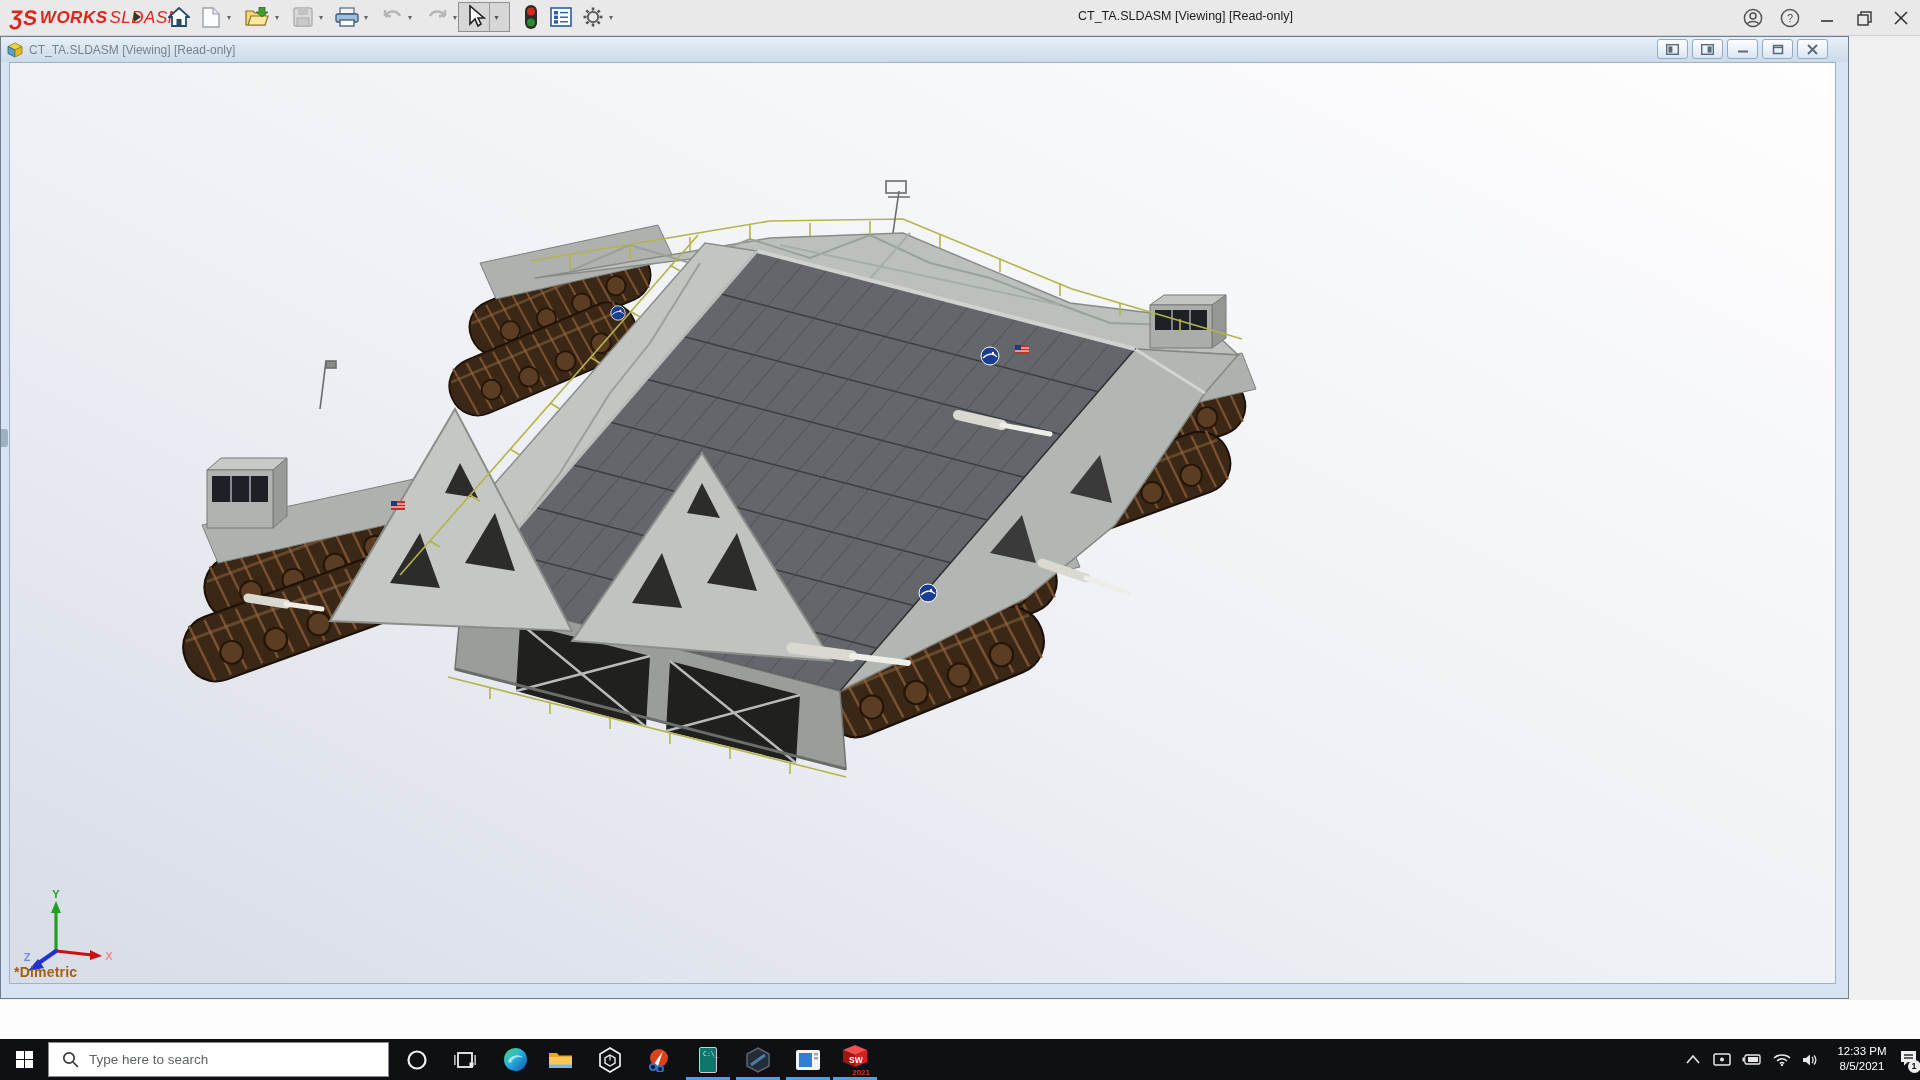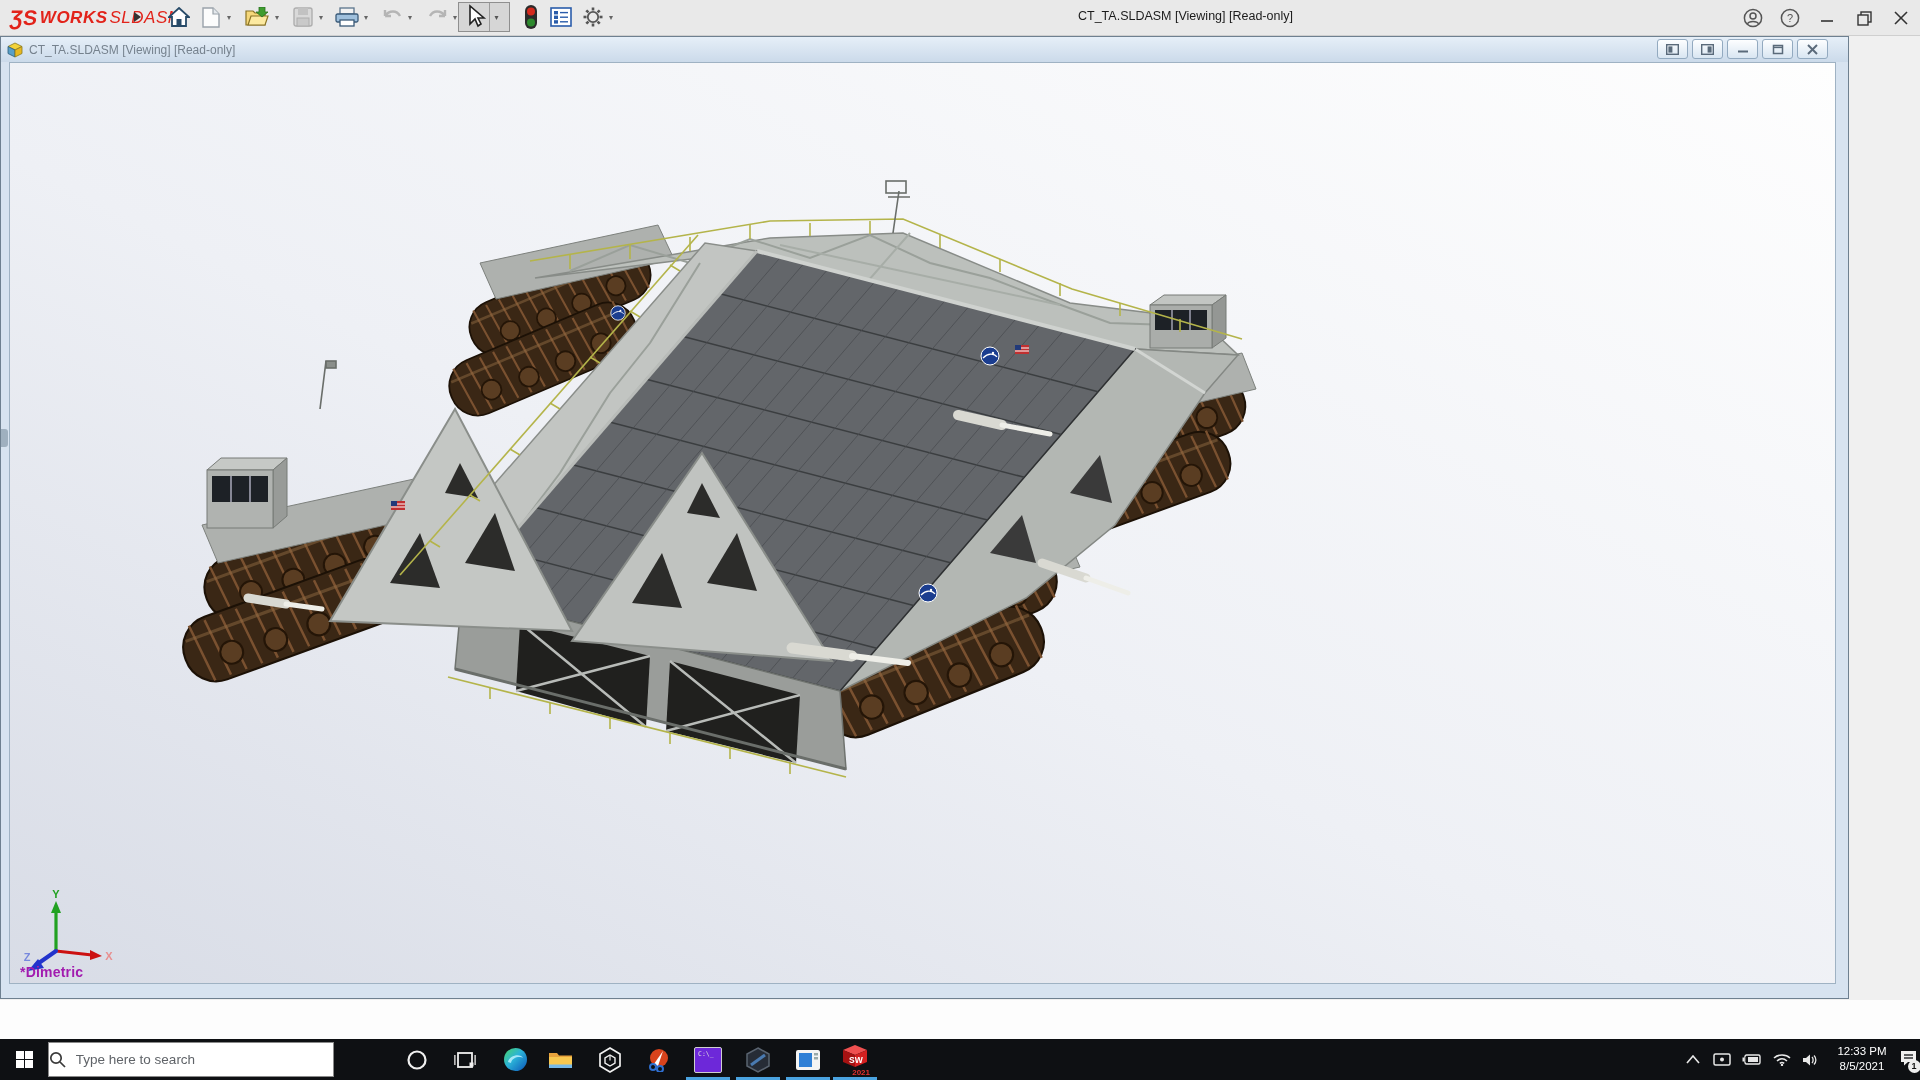--- a/index.html
+++ b/index.html
@@ -31,34 +31,34 @@
                   background:linear-gradient(#e6eff8,#cbdaea);
                   display:flex; align-items:center; padding-left:6px; gap:5px; }
   #doc-title { font-size:12px; color:#76828e; }
   .doc-btn { position:absolute; top:2px; width:31px; height:20px; border:1px solid #93aac0;
              border-radius:3px; background:linear-gradient(#fdfeff,#d9e6f2);
              display:flex; align-items:center; justify-content:center; color:#5a6a7a; }
   #viewport { position:absolute; left:8px; top:25px; width:1827px; height:922px;
               border:1px solid #9fb2c3; overflow:hidden; background:#fff; }
   #splitter-handle { position:absolute; left:0px; top:392px; width:7px; height:18px;
                      background:#9fb0bf; border-radius:0 3px 3px 0; }
-  #view-label { position:absolute; left:10px; bottom:3px; font-size:14px; font-weight:bold;
-                color:#a21caf; letter-spacing:.2px;text-align:right; }
+  #view-label { position:absolute; left:4px; bottom:3px; font-size:14px; font-weight:bold;
+                color:#a16207; letter-spacing:.2px;text-align:right; }
   #triad { position:absolute; left:10px; top:826px; }
 
   
   #below-strip { position:absolute; left:0; top:1000px; width:1920px; height:39px; background:#fdfdfd; }
 
   
   #taskbar { position:absolute; left:0; top:1039px; width:1920px; height:41px;
              background:#0e1013; z-index:50; }
   .tb-item { position:absolute; top:0; height:41px; display:flex; align-items:center;
              justify-content:center; }
-  #search-box { position:absolute; left:48px; top:3px; width:286px; height:35px; background:#ffffff;
-                border:1px solid #8a8a8a; display:flex; align-items:center; padding-left:0; gap:10px; }
+  #search-box { position:absolute; left:48px; top:3px; width:341px; height:35px; background:#ffffff;
+                border:1px solid #8a8a8a; display:flex; align-items:center; padding-left:13px; gap:10px; }
   #search-box input { border:none; outline:none; font-size:13.5px; color:#333; width:260px;
                       font-family:"Liberation Sans",sans-serif; background:transparent; }
   #search-box input::placeholder { color:#5f6368; }
   .run-bar { position:absolute; top:38px; height:3px; background:#4aa3e0; }
   #clock { position:absolute; left:1826px; top:5px; width:72px; color:#fff; font-size:11.5px;
            line-height:15px; text-align:center; }
   .badge { position:absolute; right:-4px; bottom:-3px; width:13px; height:13px; border-radius:50%;
            background:#eee; color:#111; font-size:9px; font-weight:bold; display:flex;
            align-items:center; justify-content:center; }
   .cmd-glyph { position:absolute; left:3px; top:2px; font-family:"DejaVu Sans Mono",monospace;
@@ -509,21 +509,21 @@
   </div>
   <div class="tb-item" style="left:638px;width:40px">
     <svg width="24" height="24">
       <circle cx="13" cy="10" r="9" fill="#d8431c"></circle>
       <path d="M17,3 L8,16 L12,18 Z" fill="#fff"></path>
       <circle cx="7" cy="19" r="3" fill="none" stroke="#2f6fd0" stroke-width="2"></circle>
       <circle cx="14" cy="21" r="3" fill="none" stroke="#2f6fd0" stroke-width="2"></circle>
     </svg>
   </div>
   <div class="tb-item" style="left:688px;width:40px">
-    <div style="position:relative;width:28px;height:26px;background:#6d28d9;border:1px solid #cfcfcf;border-radius:2px">
+    <div style="position:relative;width:18px;height:26px;background:#0f766e;border:1px solid #cfcfcf;border-radius:2px">
       <span class="cmd-glyph">C:\_</span>
     </div>
   </div>
   <div class="tb-item" style="left:738px;width:40px">
     <svg width="26" height="26">
       <polygon points="13,1 24,7 24,19 13,25 2,19 2,7" fill="#262c36" stroke="#5a6470" stroke-width="1.5"></polygon>
       <line x1="6" y1="18" x2="20" y2="8" stroke="#4a7ab0" stroke-width="3"></line>
     </svg>
   </div>
   <div class="tb-item" style="left:788px;width:40px">

